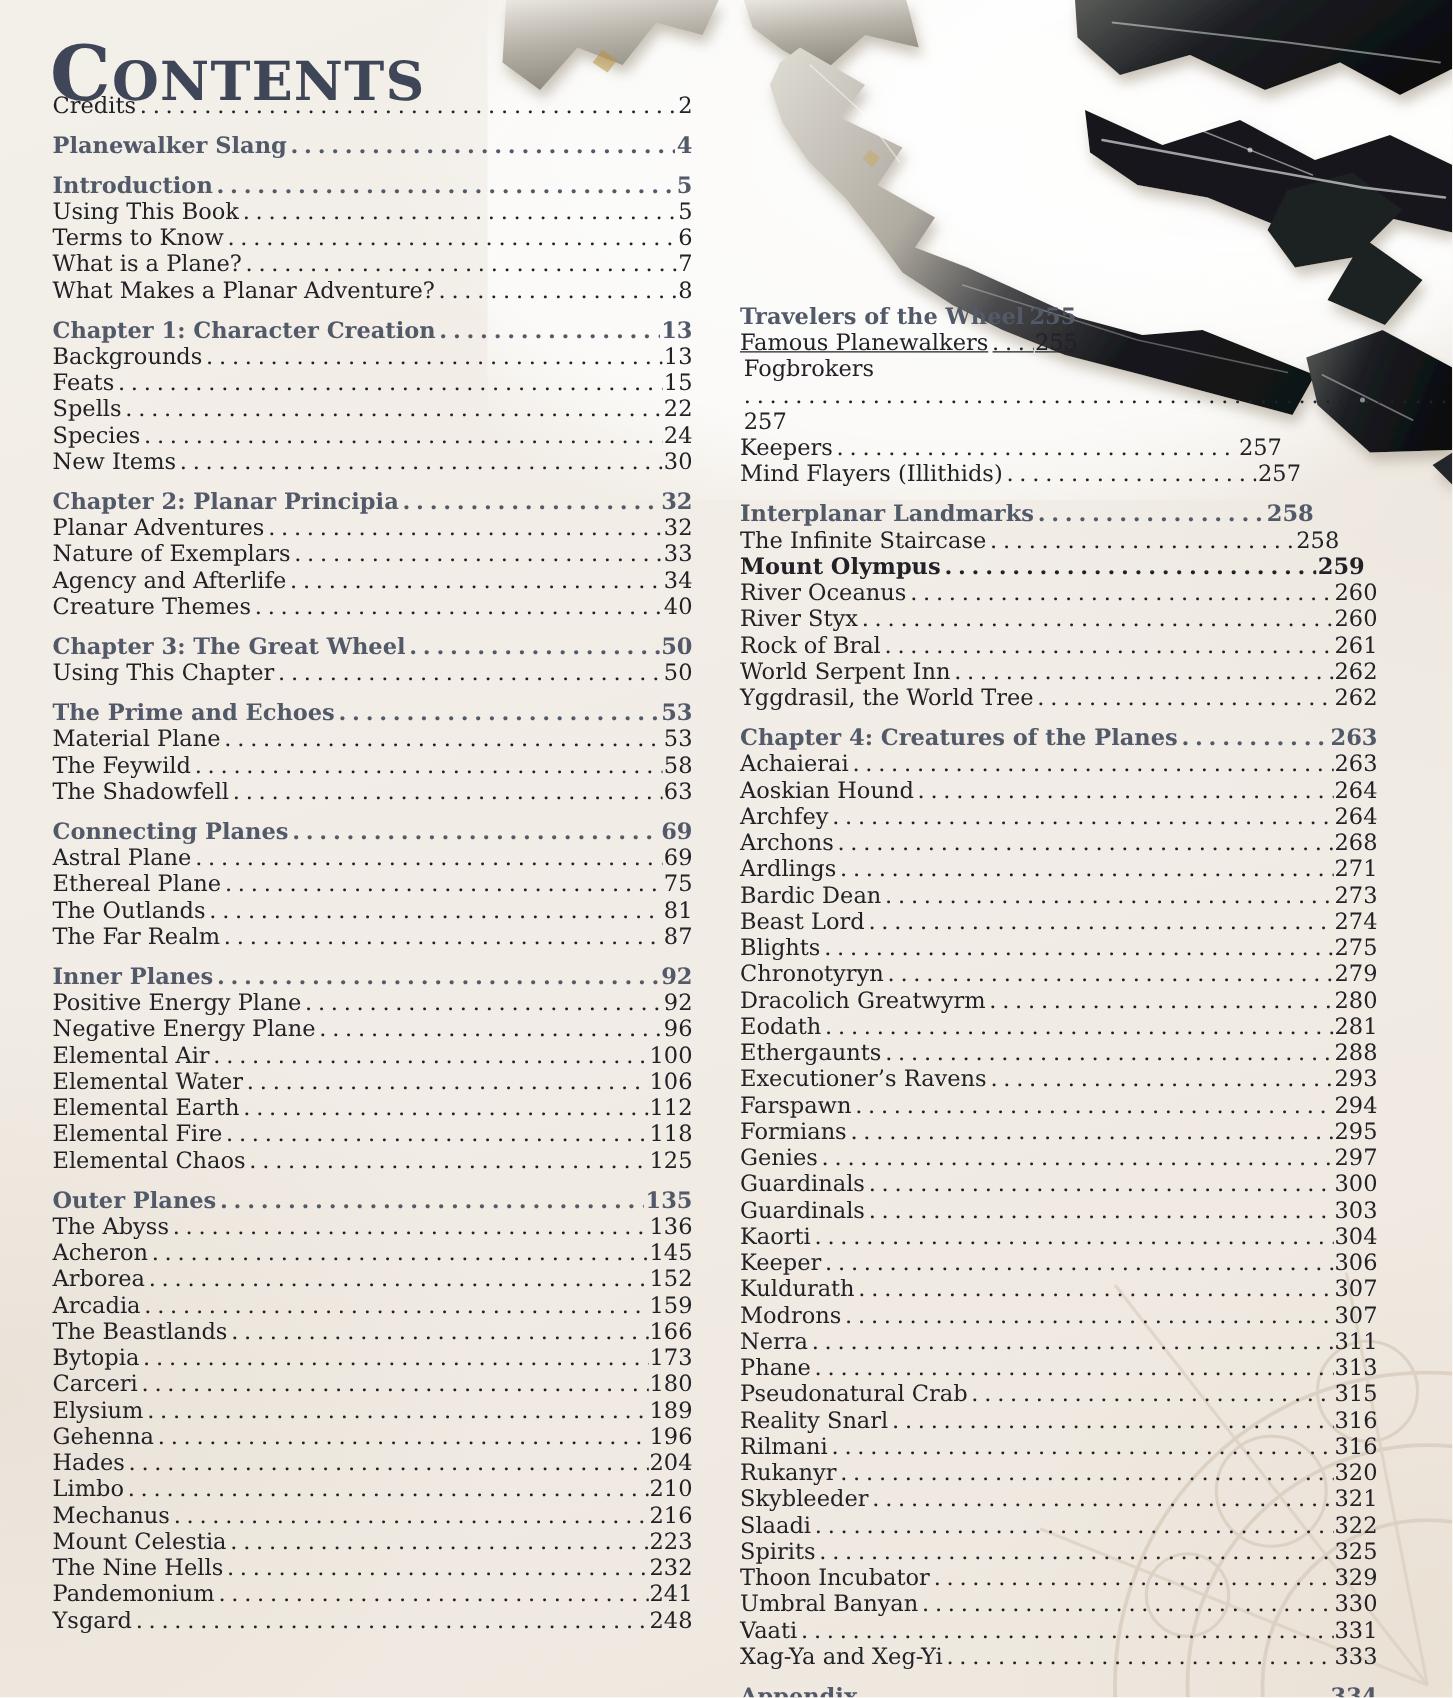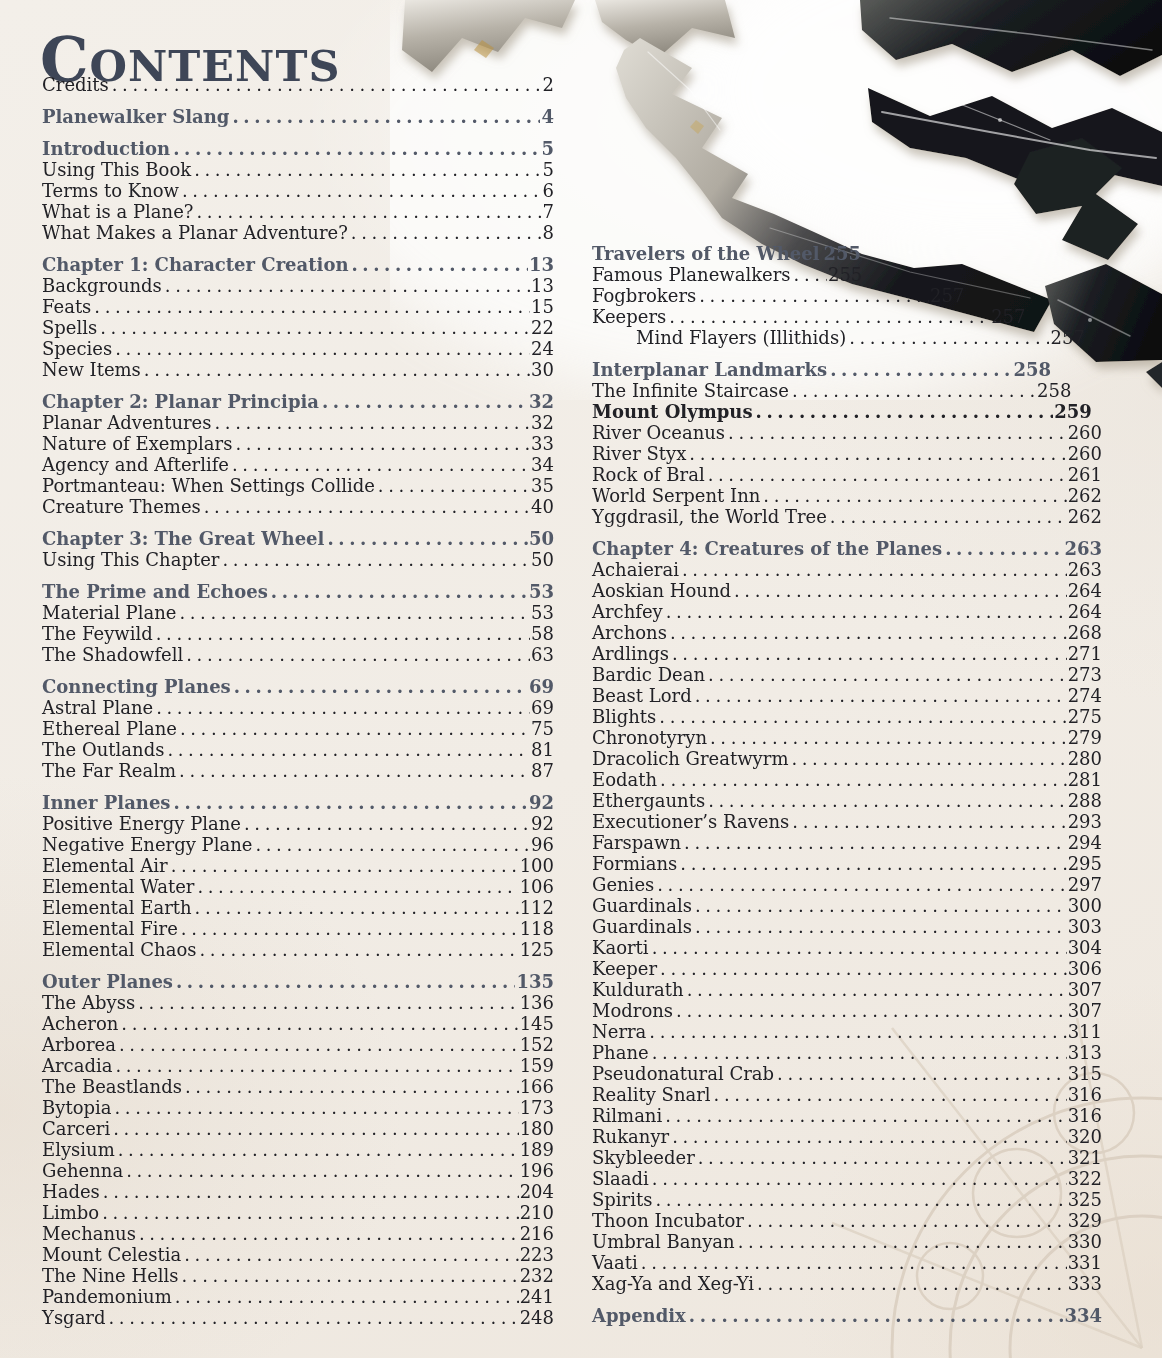--- a/index.html
+++ b/index.html
@@ -200,25 +200,20 @@
           <span class="lab">Nature of Exemplars</span>
           <span class="dots"></span>
           <span class="pg">33</span>
         </div>
         <div class="toc-row">
           <span class="lab">Agency and Afterlife</span>
           <span class="dots"></span>
           <span class="pg">34</span>
         </div>
         <div class="toc-row">
-          <span class="lab">Portmanteau: When Settings Collide</span>
-          <span class="dots"></span>
-          <span class="pg">35</span>
-        </div>
-        <div class="toc-row">
           <span class="lab">Creature Themes</span>
           <span class="dots"></span>
           <span class="pg">40</span>
         </div>
       </div>
       <div class="toc-group">
         <div class="toc-row head">
           <span class="lab">Chapter 3: The Great Wheel</span>
           <span class="dots"></span>
           <span class="pg">50</span>
@@ -408,36 +403,36 @@
         </div>
       </div>
     </div>
   <div class="toc-col right">
       <div class="toc-group">
         <div class="toc-row head" style="width: 48%;">
           <span class="lab">Travelers of the Wheel</span>
           <span class="dots"></span>
           <span class="pg">255</span>
         </div>
-        <div class="toc-row" style="width: 53%;">
+        <div class="toc-row" style="width: 53%; text-decoration: underline;">
           <span class="lab">Famous Planewalkers</span>
           <span class="dots"></span>
           <span class="pg">255</span>
         </div>
-        <div class="toc-row" style="width: 73%;">
+        <div class="toc-row" style="width: 73%; flex-direction: column;">
           <span class="lab">Fogbrokers</span>
           <span class="dots"></span>
           <span class="pg">257</span>
         </div>
         <div class="toc-row" style="width: 85%;">
           <span class="lab">Keepers</span>
           <span class="dots"></span>
           <span class="pg">257</span>
         </div>
-        <div class="toc-row" style="width: 88%; margin-left: 44px;">
+        <div class="toc-row" style="width: 88%;">
           <span class="lab">Mind Flayers (Illithids)</span>
           <span class="dots"></span>
           <span class="pg">257</span>
         </div>
       </div>
       <div class="toc-group">
         <div class="toc-row head" style="width: 90%;">
           <span class="lab">Interplanar Landmarks</span>
           <span class="dots"></span>
           <span class="pg">258</span>

